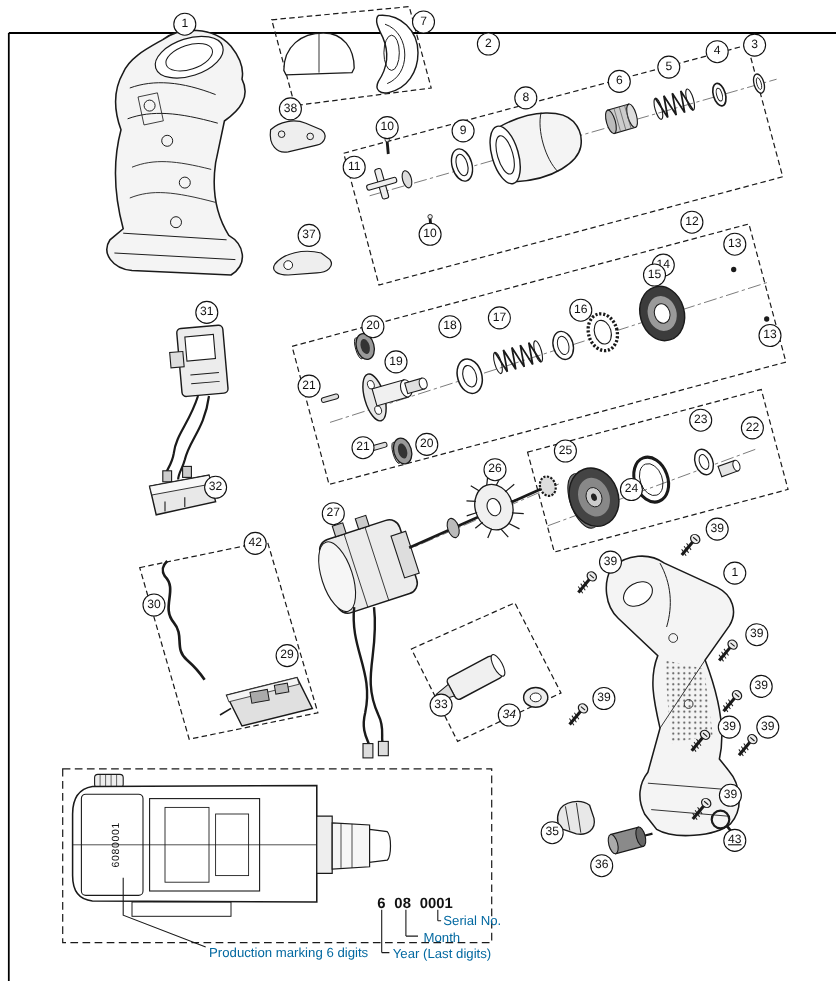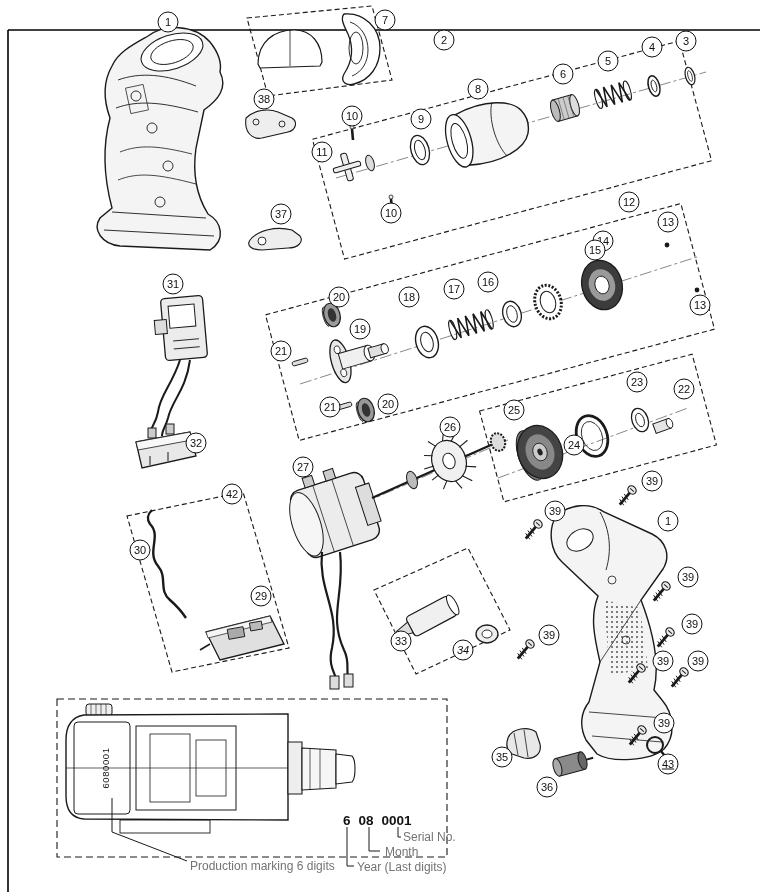--- a/index.html
+++ b/index.html
@@ -16,21 +16,21 @@
   }
   .vcode {
     position:absolute; left:71px; top:762px; width:70px; height:12px;
     transform:rotate(-90deg); transform-origin:center;
     font-size:9.5px; letter-spacing:0.6px; color:#111; text-align:center;
   }
   .code-row {
     position:absolute; left:343px; top:813px; display:flex; gap:8px;
     font-size:13.5px; font-weight:bold; color:#111;
   }
-  .lbl { position:absolute; font-size:12px; color:#737373; white-space:nowrap; }
+  .lbl { position:absolute; font-size:12px; color:#0369a1; white-space:nowrap; }
   .lbl-serial  { left:403px; top:830px; }
   .lbl-month   { left:385px; top:845px; }
   .lbl-year    { left:357px; top:860px; }
   .lbl-caption { left:190px; top:859px; }
 </style>
 </head>
 <body>
 
 <div class="canvas">
 
@@ -391,22 +391,22 @@
       <div class="callout" style="left: 264px; top: 99px;">38</div>
       <div class="callout" style="left: 352px; top: 116px;">10</div>
       <div class="callout" style="left: 421px; top: 119px;">9</div>
       <div class="callout" style="left: 322px; top: 152px; text-align: center;">11</div>
       <div class="callout" style="left: 629px; top: 202px;">12</div>
       <div class="callout" style="left: 391px; top: 213px;">10</div>
       <div class="callout" style="left: 281px; top: 214px;">37</div>
       <div class="callout" style="left: 668px; top: 222px;">13</div>
       <div class="callout" style="left: 603px; top: 241px; text-align: center;">14</div>
       <div class="callout" style="left: 551px; top: 250px; margin-left: 44px;">15</div>
-      <div class="callout" style="left: 488px; top: 282px;">16</div>
-      <div class="callout" style="left: 173px; top: 284px;">31</div>
+      <div class="callout" style="left: 528px; top: 282px;">16</div>
+      <div class="callout" style="left: 188px; top: 284px;">31</div>
       <div class="callout" style="left: 454px; top: 289px;">17</div>
       <div class="callout" style="left: 409px; top: 297px;">18</div>
       <div class="callout" style="left: 339px; top: 297px;">20</div>
       <div class="callout" style="left: 700px; top: 305px;">13</div>
       <div class="callout" style="left: 360px; top: 329px;">19</div>
       <div class="callout" style="left: 281px; top: 351px;">21</div>
       <div class="callout" style="left: 637px; top: 382px;">23</div>
       <div class="callout" style="left: 684px; top: 389px;">22</div>
       <div class="callout" style="left: 574px; top: 401px; margin-top: 44px;">24</div>
       <div class="callout" style="left: 388px; top: 404px;">20</div>

